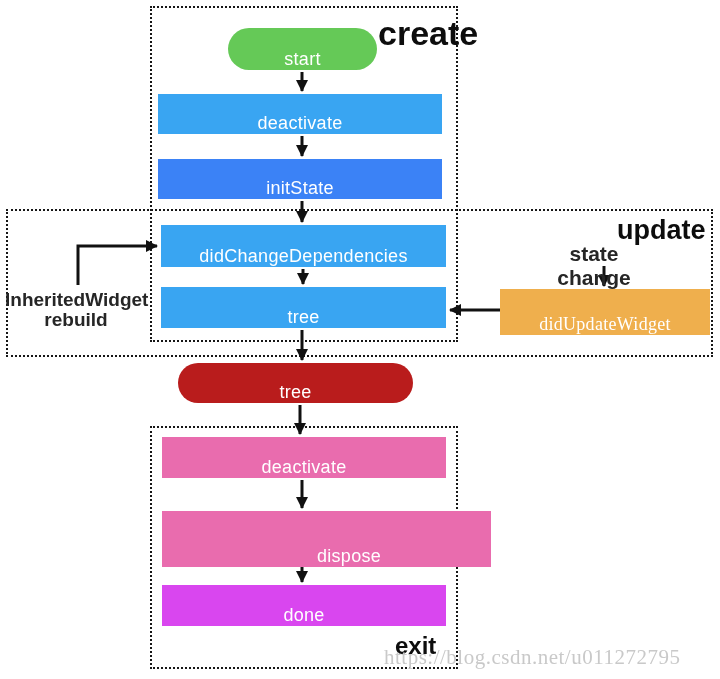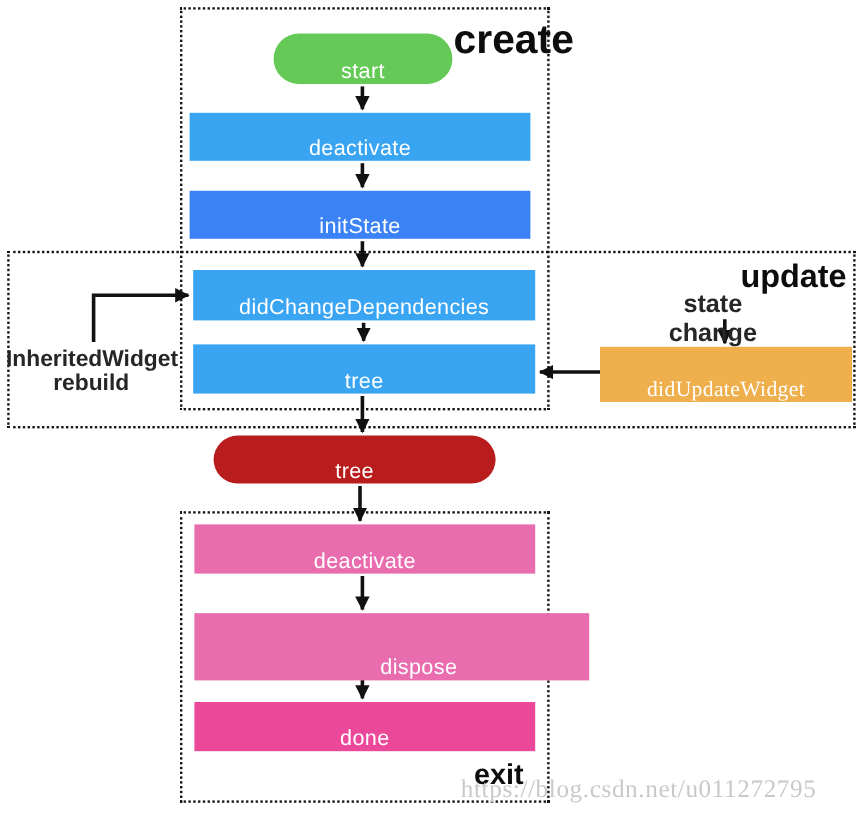--- a/index.html
+++ b/index.html
@@ -98,21 +98,21 @@
   </div>
   <div class="node n-tree" style="background: #b91c1c;">
     <span>tree</span>
   </div>
   <div class="node n-deactivate" style="background: rgb(233, 108, 174);">
     <span>deactivate</span>
   </div>
   <div class="node n-dispose" style="background: rgb(233, 108, 174);">
     <span>dispose</span>
   </div>
-  <div class="node n-done" style="background: #ec4899;">
+  <div class="node n-done" style="background: #d946ef;">
     <span>done</span>
   </div>
 
   <div class="ann ann-state-change">state change</div>
   <div class="ann ann-inherited">
     <div>InheritedWidget</div>
     <div>rebuild</div>
   </div>
 
   <div class="watermark">https://blog.csdn.net/u011272795</div>

